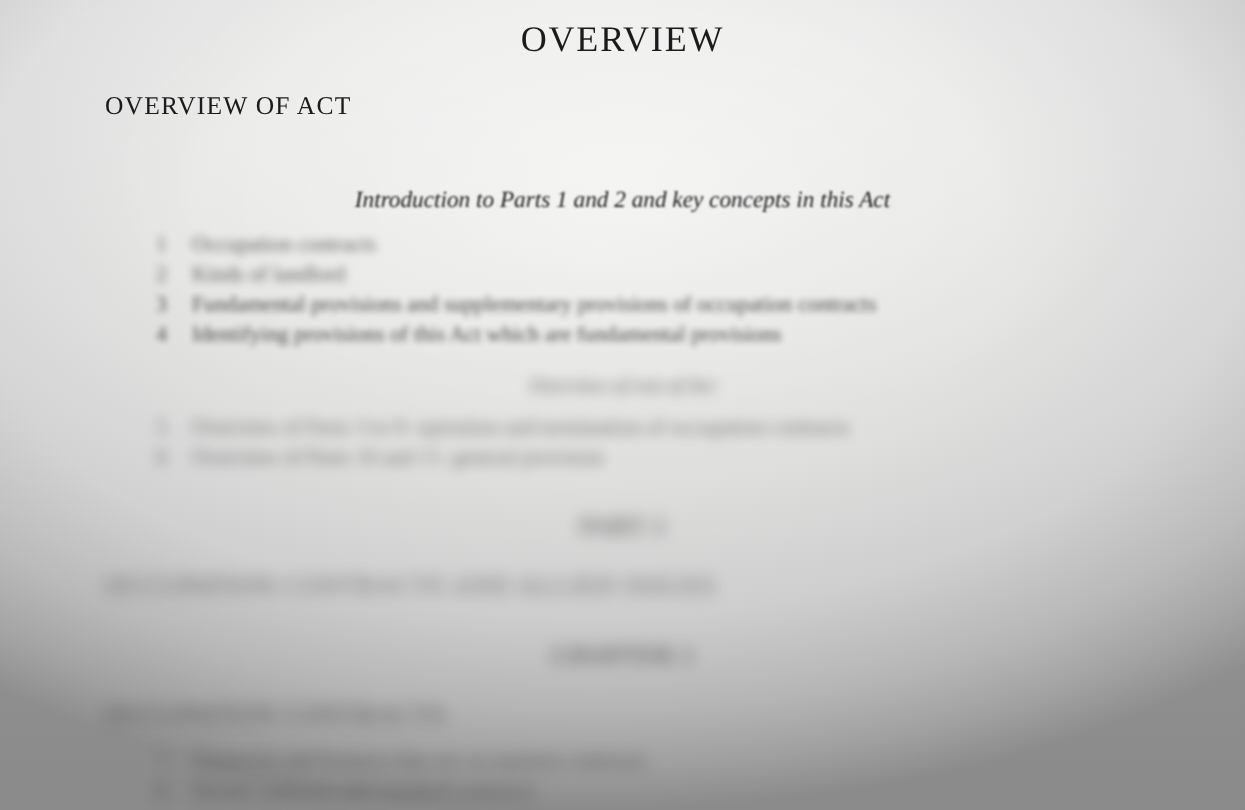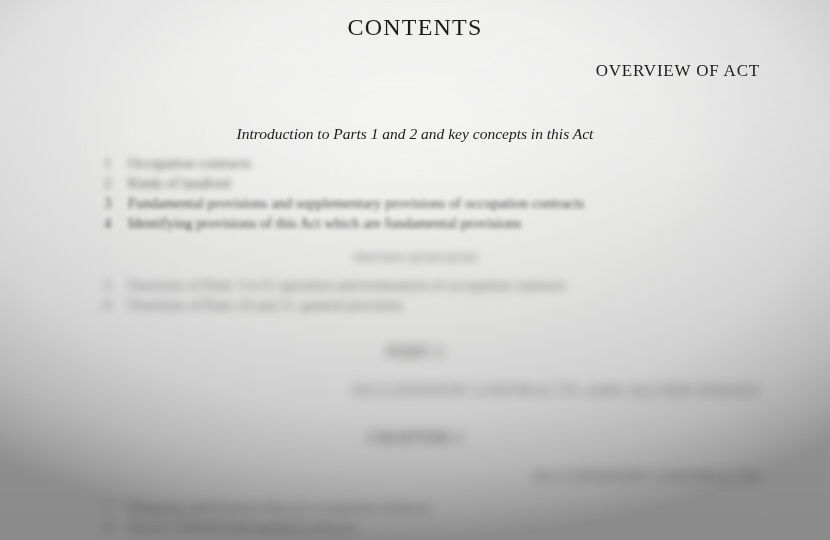--- a/index.html
+++ b/index.html
@@ -47,21 +47,21 @@
     font-weight: 400;
   }
   .part-heading {
     text-align: center;
     font-size: 16px;
     font-weight: bold;
     letter-spacing: 0.6px;
     margin: 28px 0 0 0;
   }
   .part-title {
-    text-align: right;
+    text-align: left;
     font-size: 17px;
     letter-spacing: 0.8px;
     margin: 20px 0 0 0;
   }
   .cross-heading {
     text-align: center;
     font-style: italic;
     font-size: 15.5px;
     margin: 20px 0 0 0;
   }
@@ -103,21 +103,21 @@
   .dim2 { opacity: 0.80; }
   .dim3 { opacity: 0.68; }
   .dim4 { opacity: 0.58; }
 </style>
 </head>
 <body>
 
 <div id="page">
   <div class="doc">
 
-    <h1 class="contents-title b0">CONTENTS</h1>
+    <h1 class="contents-title b0">OVERVIEW</h1>
 
 
     <div class="part-title b0">OVERVIEW OF ACT</div>
 
     <div class="cross-heading b1">Introduction to Parts 1 and 2 and key concepts in this Act</div>
 
     <ul class="toc-list">
       <li class="toc-row b4 dim3">
         <span class="toc-num">1</span>
         <span class="toc-text">Occupation contracts</span>

